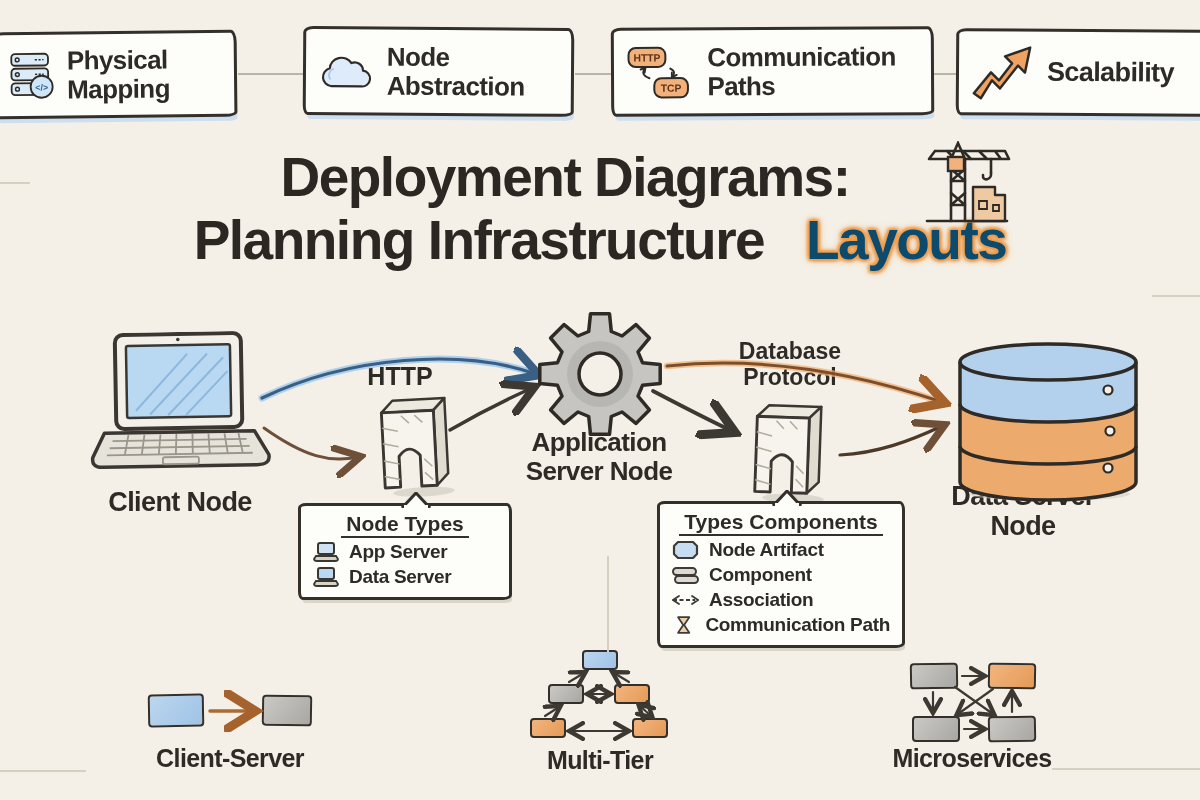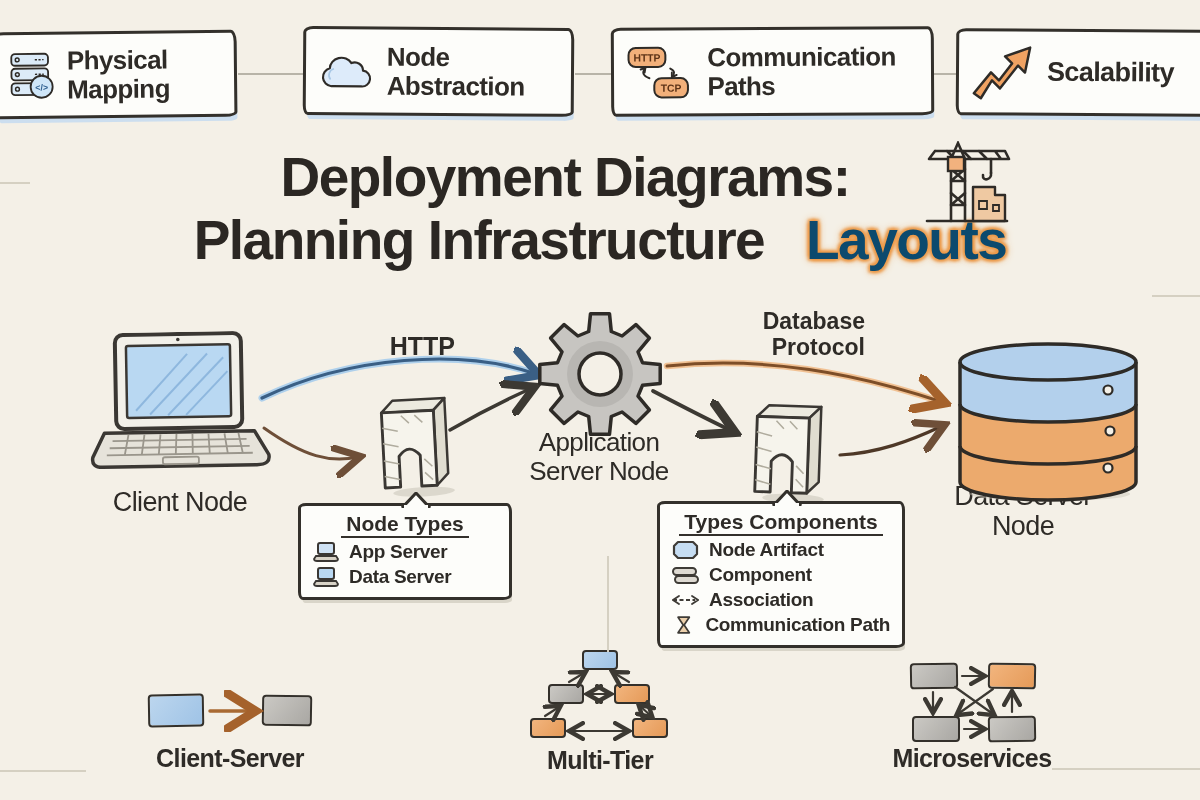--- a/index.html
+++ b/index.html
@@ -13,23 +13,23 @@
           box-shadow:2px 6px 0 -2px #ccdeef;}
   .banner-label{font-size:26px;font-weight:bold;line-height:1.1;letter-spacing:-0.6px;}
   
   .title-line{position:absolute;width:1200px;text-align:center;font-weight:bold;
               font-size:55px;letter-spacing:-1.5px;color:#2b2723;line-height:1;}
   .hl{color:#0c4a6e;
       text-shadow:2px 2px 3px rgba(236,153,70,.85),-2px -2px 3px rgba(236,153,70,.85),
                   2px -2px 3px rgba(236,153,70,.85),-2px 2px 3px rgba(236,153,70,.85),
                   0 0 9px rgba(236,153,70,.9);margin-left:28px;}
   
-  .node-label{position:absolute;text-align:center;font-weight:normal;font-size:27px;
+  .node-label{position:absolute;text-align:center;font-weight:bold;font-size:27px;
               line-height:1.12;letter-spacing:-0.6px;}
-  .edge-label{position:absolute;text-align:right;font-weight:bold;line-height:1.12;}
+  .edge-label{position:absolute;text-align:center;font-weight:bold;line-height:1.12;margin-top:30px;}
   
   .callout{position:absolute;background:#fdfdfa;border:3px solid #33302b;
            border-radius:8px 5px 9px 5px / 5px 9px 5px 8px;padding:6px 12px 9px;
            box-sizing:border-box;box-shadow:2px 5px 0 -2px #d9d5c9;}
   .callout-title{font-weight:bold;font-size:21px;text-align:center;margin-bottom:5px;}
   .callout-title span{border-bottom:2.5px solid #33302b;padding:0 5px 1px;}
   .callout-row{display:flex;align-items:center;gap:10px;font-weight:bold;font-size:19px;
                margin-top:3px;letter-spacing:-0.3px;white-space:nowrap;}
   .pointer{position:absolute;top:-14px;}
   

